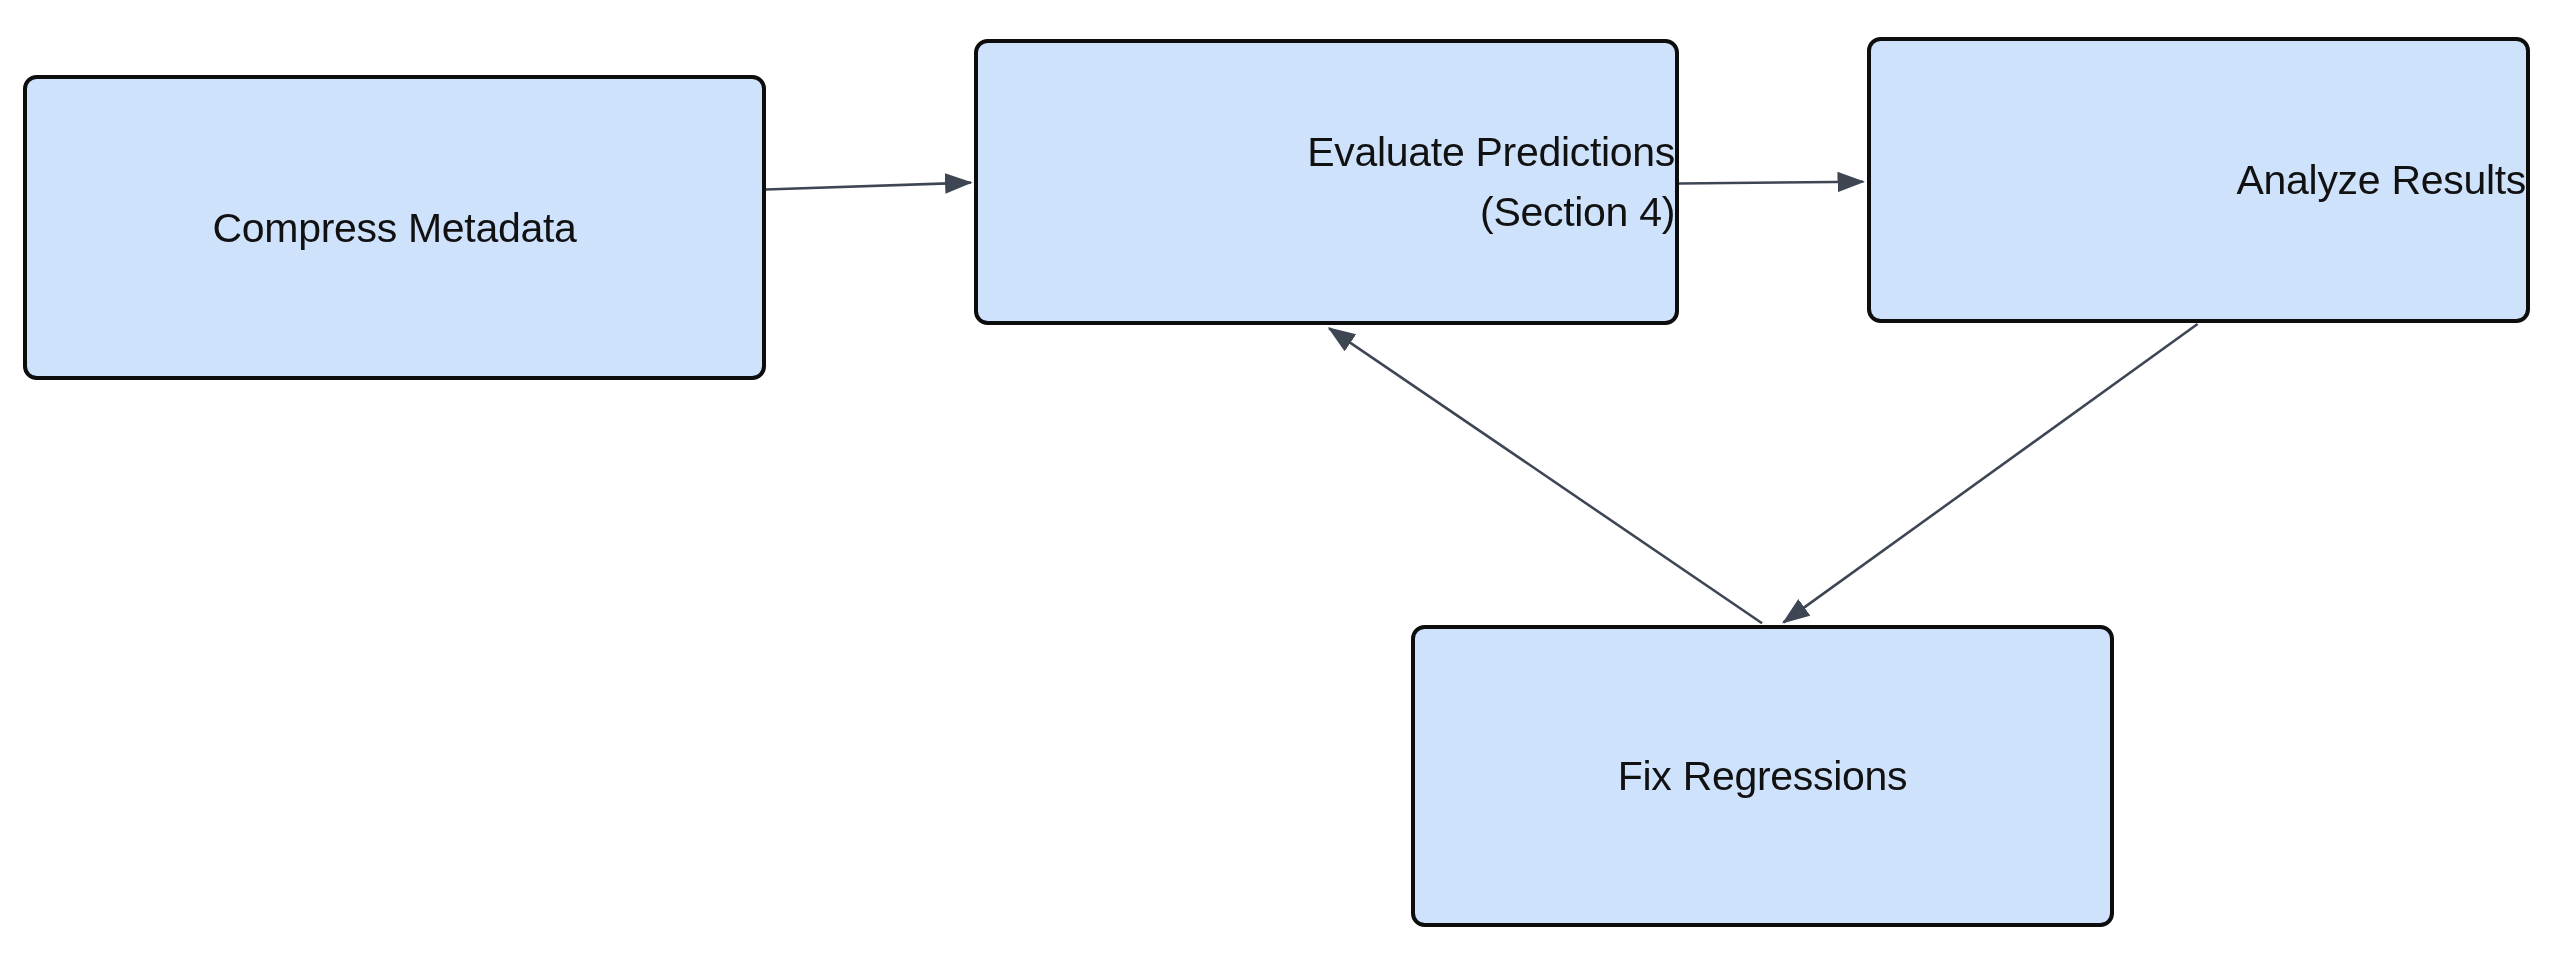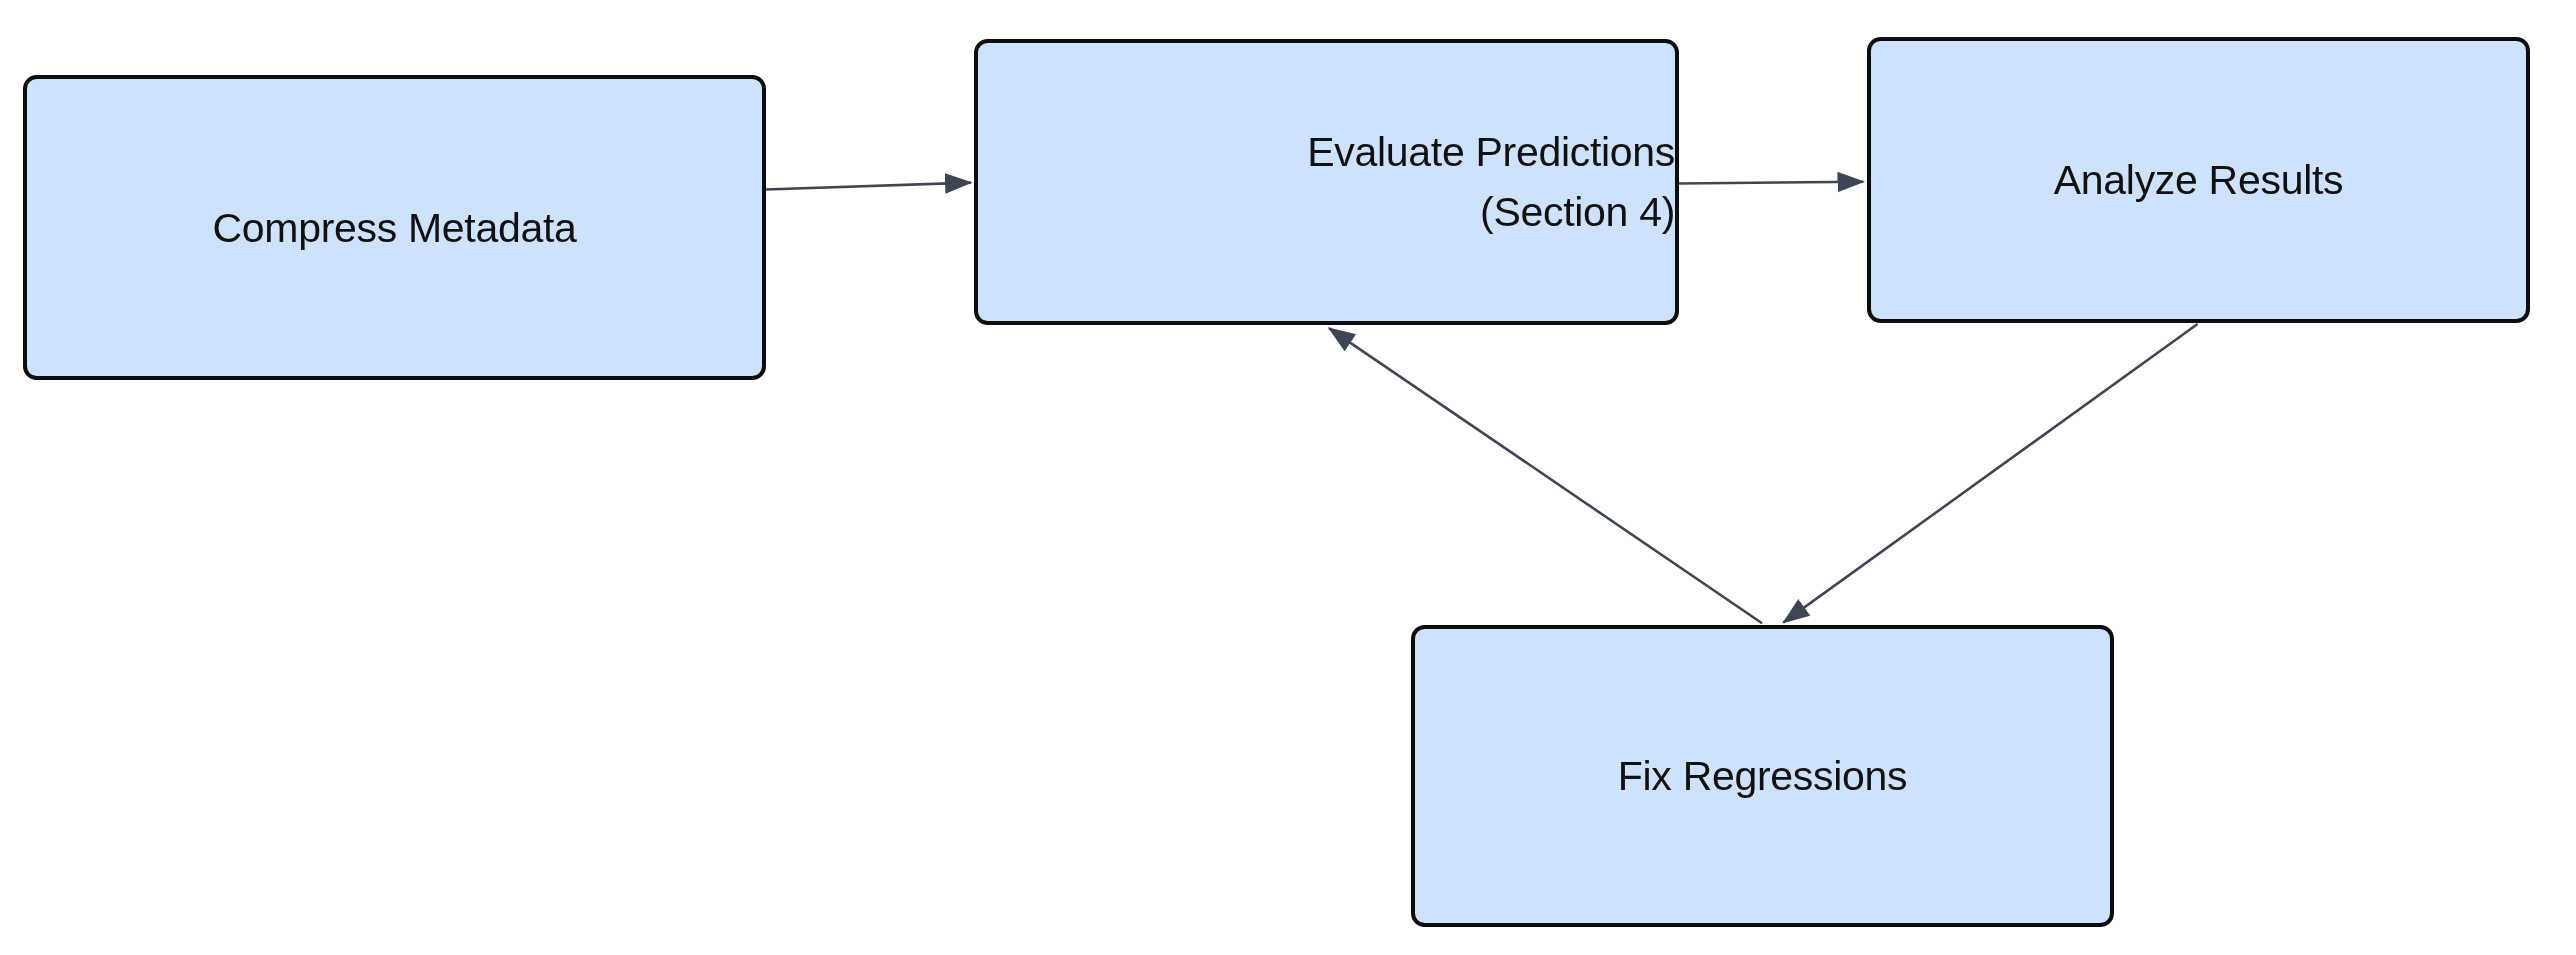--- a/index.html
+++ b/index.html
@@ -47,21 +47,21 @@
     font-size: 41px;
     line-height: 60px;
     font-weight: 400;
     letter-spacing: -0.3px;
   }
   .node .bold-seg {
     font-weight: 400;
   }
   #node-compress { left: 23px;   top: 39px;  width: 743px; height: 305px; margin-top: 36px; }
   #node-evaluate { left: 974px; top: 39px;  width: 705px; height: 286px; align-items: flex-end; }
-  #node-analyze  { left: 1867px; top: 37px;  width: 663px; height: 286px; }
+  #node-analyze  { left: 1867px; top: 37px;  width: 663px; height: 286px; align-items: flex-end; }
   #node-fix      { left: 1411px; top: 625px; width: 703px; height: 302px; }
 </style>
 </head>
 <body>
 
 <div id="canvas">
 
   <svg id="edges" viewBox="0 0 3004 1114" xmlns="http://www.w3.org/2000/svg">
     <defs>
       <marker id="arrow" markerUnits="userSpaceOnUse" markerWidth="34" markerHeight="26" refX="30" refY="12" orient="auto">

